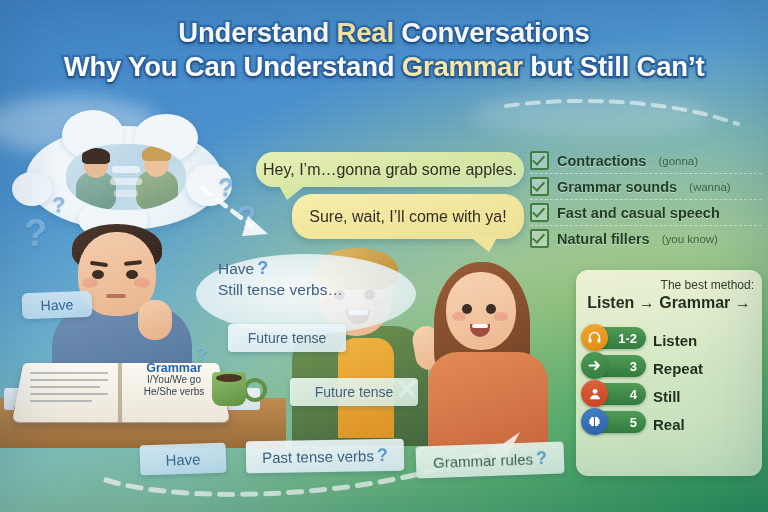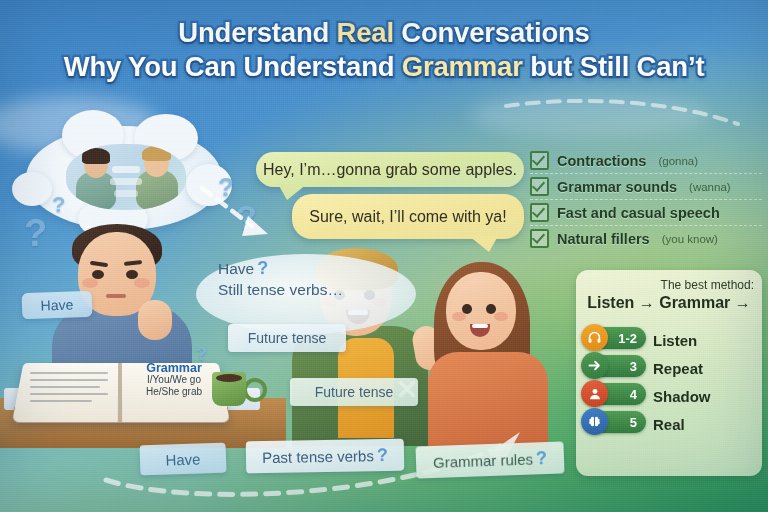--- a/index.html
+++ b/index.html
@@ -317,21 +317,21 @@
   <div class="ill" id="book"></div>
   <div class="ill" id="book-spine"></div>
   <div class="book-rule" style="left:30px;top:372px;width:78px;"></div>
   <div class="book-rule" style="left:30px;top:379px;width:78px;"></div>
   <div class="book-rule" style="left:30px;top:386px;width:70px;"></div>
   <div class="book-rule" style="left:30px;top:393px;width:78px;"></div>
   <div class="book-rule" style="left:30px;top:400px;width:62px;"></div>
   <div id="book-text">
     <span id="book-title">Grammar</span>
     <span>I/You/We go</span><br>
-    <span>He/She grab</span>
+    <span>He/She verbs</span>
   </div>
   <div class="ill" id="mug-handle"></div>
   <div class="ill" id="mug"></div>
   <div class="ill" id="mug-coffee"></div>
 
   <div class="ill" id="boy2-body"></div>
   <div class="ill" id="boy2-shirt"></div>
   <div class="ill" id="boy2-head">
     <div style="position:absolute;left:14px;top:34px;width:11px;height:10px;border-radius:50%;background:#3a2a20;"></div>
     <div style="position:absolute;left:44px;top:34px;width:11px;height:10px;border-radius:50%;background:#3a2a20;"></div>
@@ -477,21 +477,21 @@
       <div class="step-row">
         <div class="pill">
           <span class="badge b-shadow">
             <svg width="14" height="14" viewBox="0 0 24 24" fill="#ffffff">
               <circle cx="12" cy="7.5" r="4.2"></circle>
               <path d="M3.6 21c0-4.6 3.8-7.4 8.4-7.4s8.4 2.8 8.4 7.4z"></path>
             </svg>
           </span>
           <span class="pill-num">4</span>
         </div>
-        <span class="step-label">Shadow</span>
+        <span class="step-label">Still</span>
       </div>
 
       <div class="step-row">
         <div class="pill">
           <span class="badge b-test">
             <svg width="15" height="15" viewBox="0 0 24 24" fill="none" stroke="#ffffff" stroke-width="1.8" stroke-linecap="round">
               <path d="M9 4.5a3 3 0 0 0-3 3 2.6 2.6 0 0 0-1.6 4.4A2.8 2.8 0 0 0 6 16.8 2.8 2.8 0 0 0 9 19.5c1 0 1.8-.5 2.3-1.2V5.8A2.9 2.9 0 0 0 9 4.5z" fill="#ffffff" stroke="none"></path>
               <path d="M15 4.5a3 3 0 0 1 3 3 2.6 2.6 0 0 1 1.6 4.4A2.8 2.8 0 0 1 18 16.8a2.8 2.8 0 0 1-3 2.7c-1 0-1.8-.5-2.3-1.2V5.8A2.9 2.9 0 0 1 15 4.5z" fill="#ffffff" stroke="none"></path>
               <path d="M12 7.5v10" stroke="#2a5fa5" stroke-width="1.2"></path>
             </svg>

